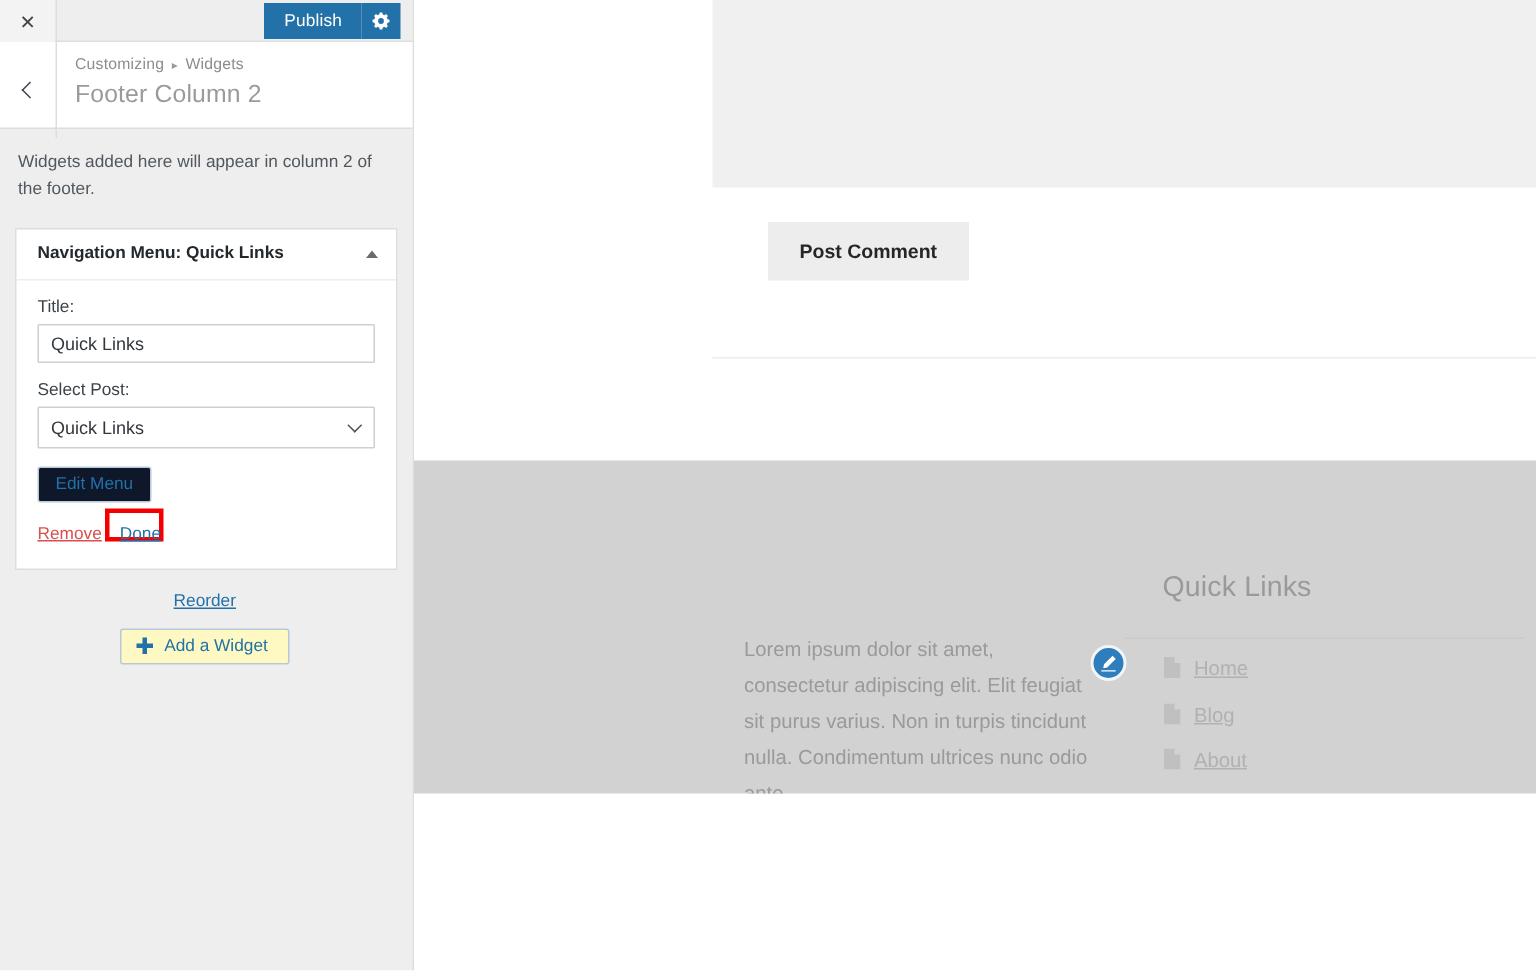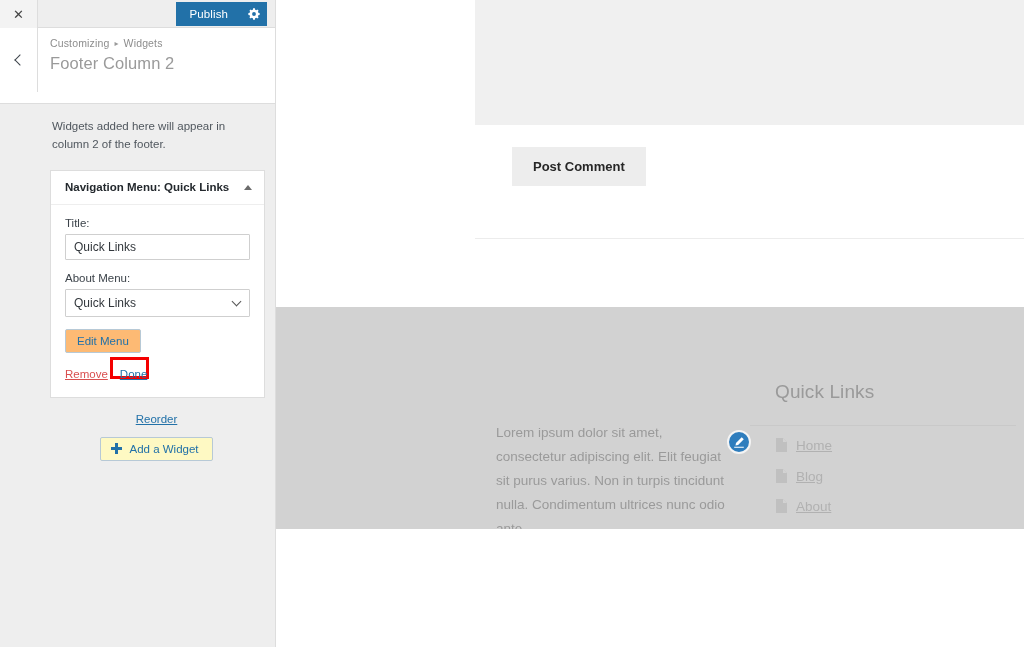--- a/index.html
+++ b/index.html
@@ -65,21 +65,21 @@
     background: #2271a8;
     width: 26px;
     display: flex; align-items: center; justify-content: center;
     cursor: pointer;
   }
   .gear-glyph { width: 12px; height: 12px; display: block; }
 
   
   #panel-title-bar {
     position: relative;
-    height: 76px;
+    height: 58px;
     background: #ffffff;
     border-bottom: 1px solid #dddddd;
     padding-left: 36px;
   }
   #back-button {
     position: absolute;
     left: 0; top: 0;
     width: 38px; height: 64px;
     border-right: 1px solid #dddddd;
     display: flex; align-items: center; justify-content: center;
@@ -110,21 +110,20 @@
     margin-top: 5px;
     letter-spacing: .1px;
   }
 
   
   #sidebar-body {
     background: #eeeeee;
     height: calc(647px - 28px - 65px);
     padding: 14px 10px 0 10px;
     overflow: hidden;
-    margin-left: 40px;
   }
   #section-description {
     font-size: 11.5px;
     color: #50575e;
     line-height: 1.55;
     margin: 0 2px 16px 2px;
   }
 
   
   #widget-card {
@@ -191,21 +190,21 @@
     width: 7px; height: 7px;
     border-right: 1.5px solid #555;
     border-bottom: 1.5px solid #555;
     transform: rotate(45deg);
     pointer-events: none;
   }
 
   #edit-menu-button {
     display: inline-block;
     border: 1px solid #b7c9d6;
-    background: #fdba74;
+    background: #0f172a;
     color: #2271a8;
     font-family: "Liberation Sans", sans-serif;
     font-size: 11.5px;
     padding: 5px 11px;
     border-radius: 2px;
     cursor: pointer;
     margin-bottom: 12px;
   }
 
   #widget-actions {
@@ -448,21 +447,21 @@
         </div>
 
         <div id="widget-card-body">
 
           <div class="field-group">
             <div class="field-label">Title:</div>
             <input id="widget-title-input" type="text" value="Quick Links" style="">
           </div>
 
           <div class="field-group">
-            <div class="field-label">About Menu:</div>
+            <div class="field-label">Select Post:</div>
             <div id="menu-select-wrap">
               <select id="widget-menu-select">
                 <option>Quick Links</option>
               </select>
               <span class="select-chevron"></span>
             </div>
           </div>
 
           <button id="edit-menu-button">Edit Menu</button>
 

